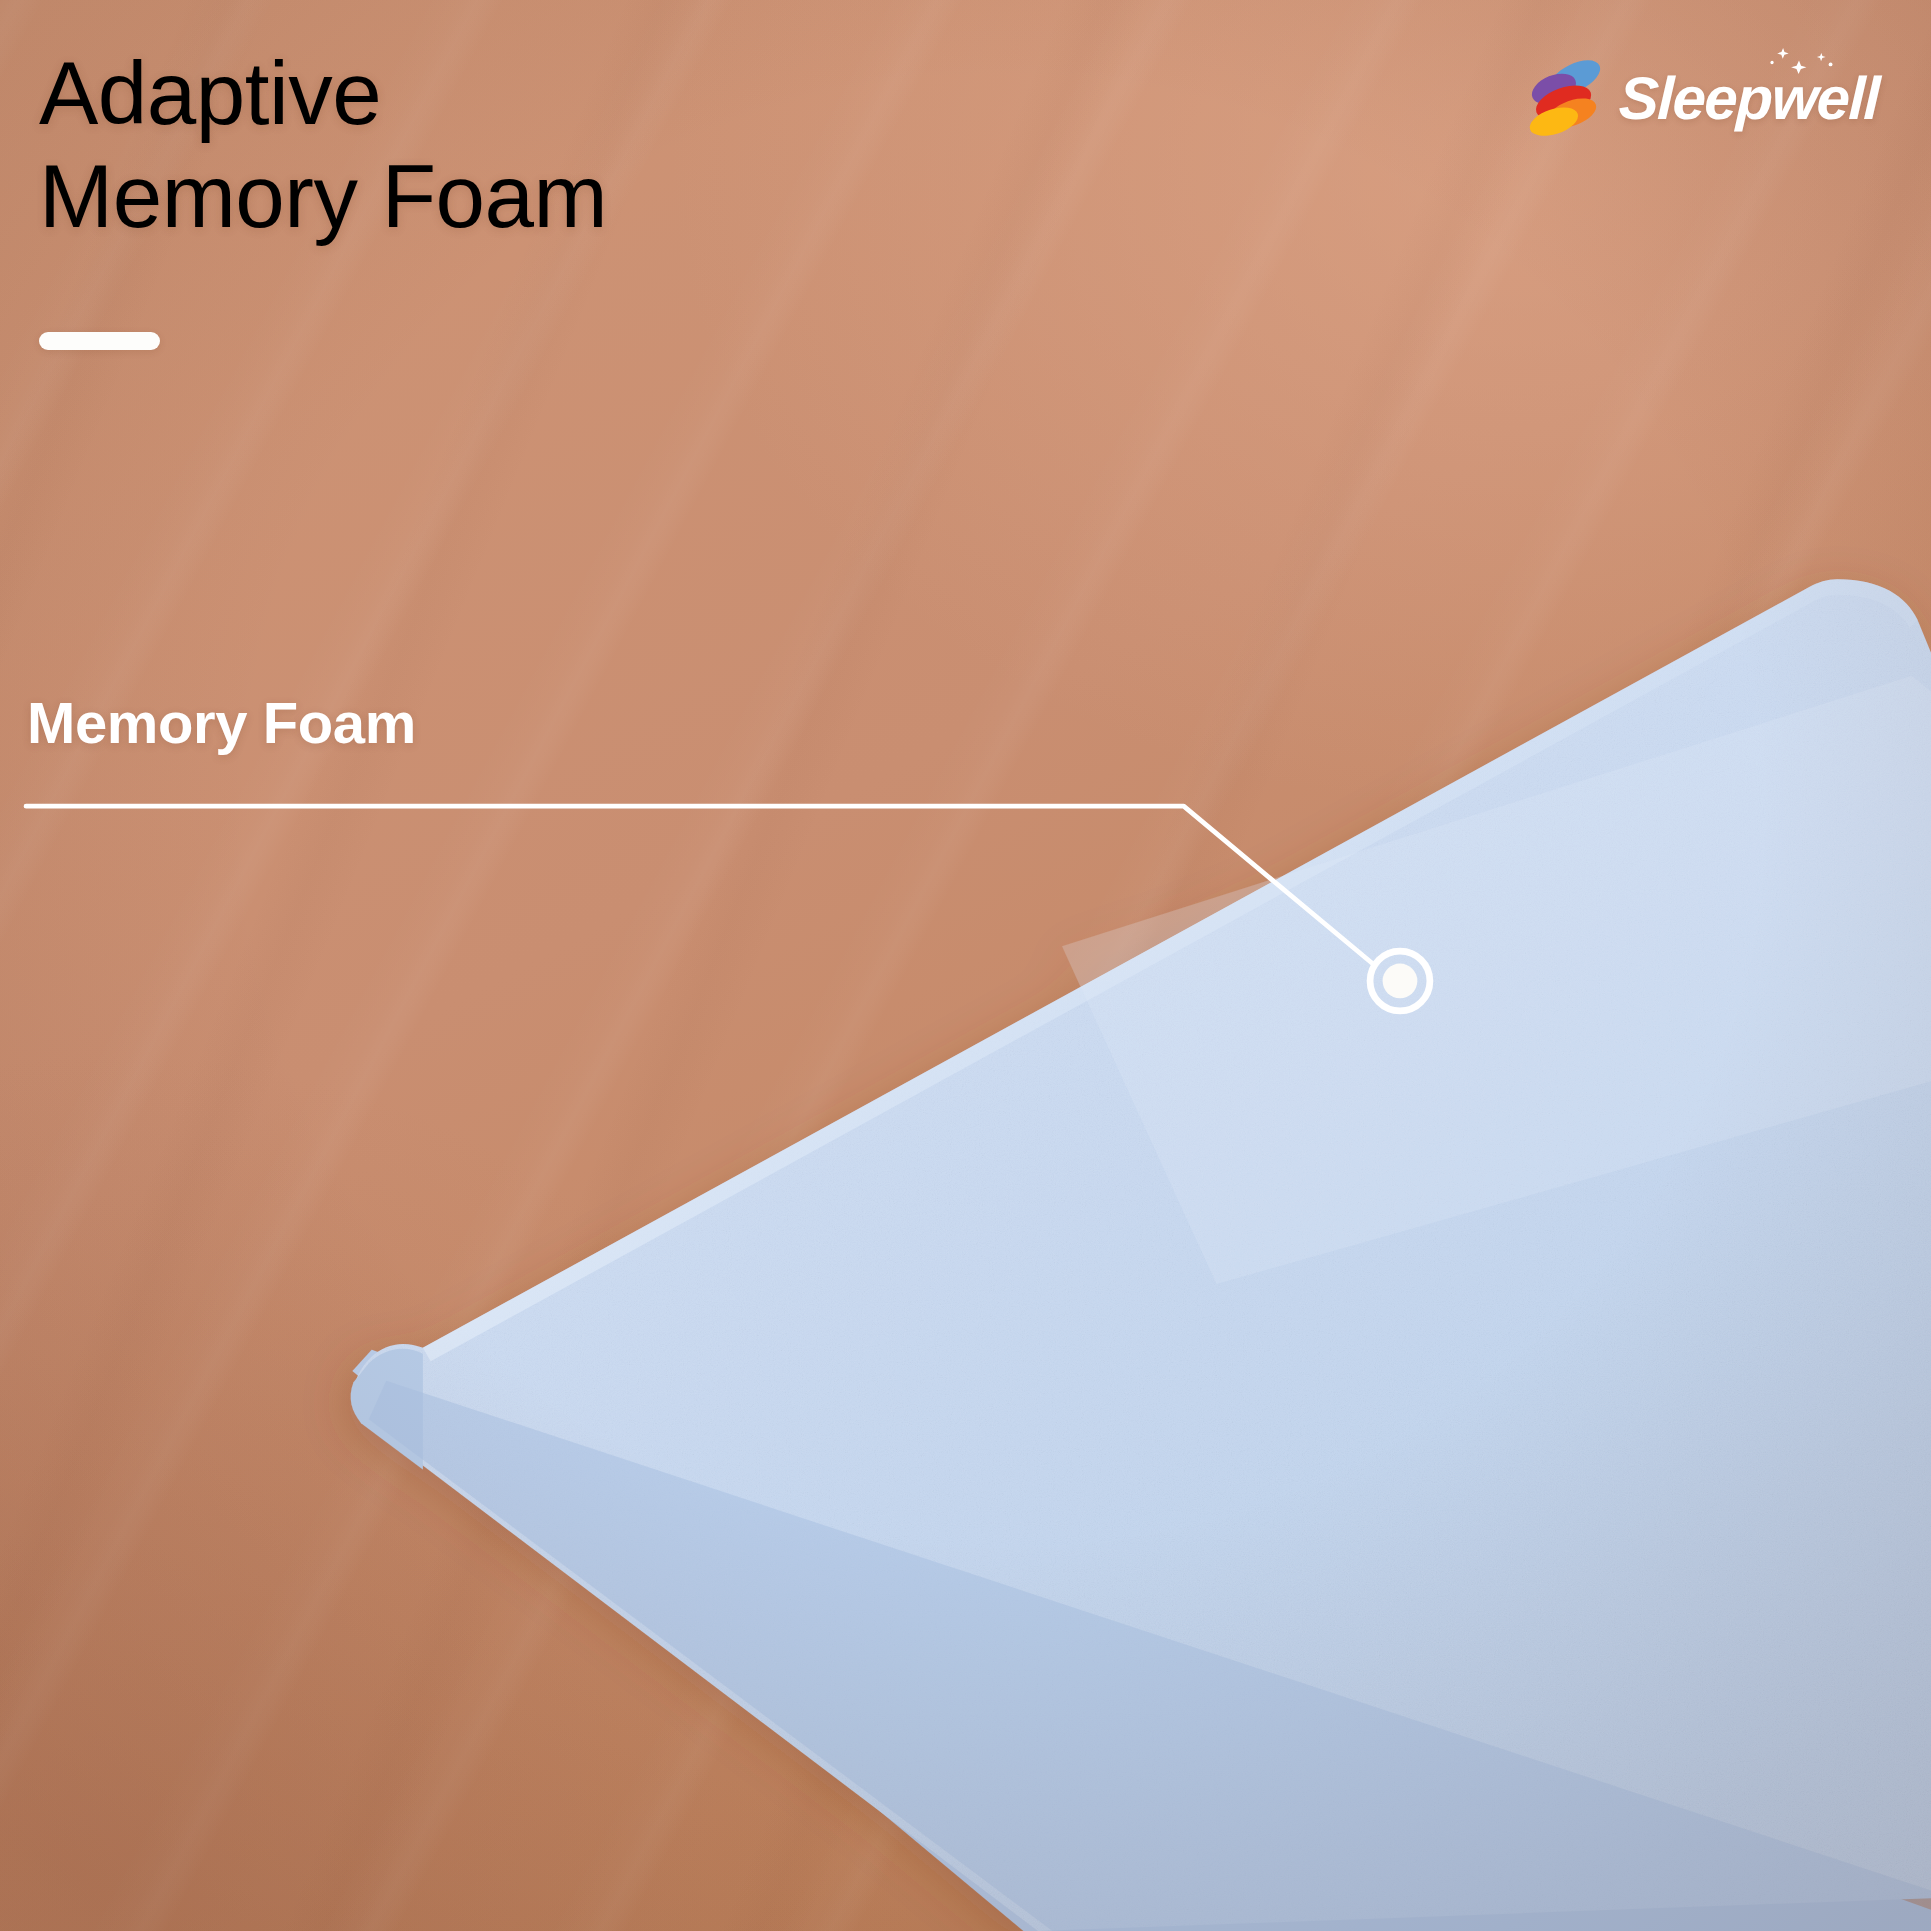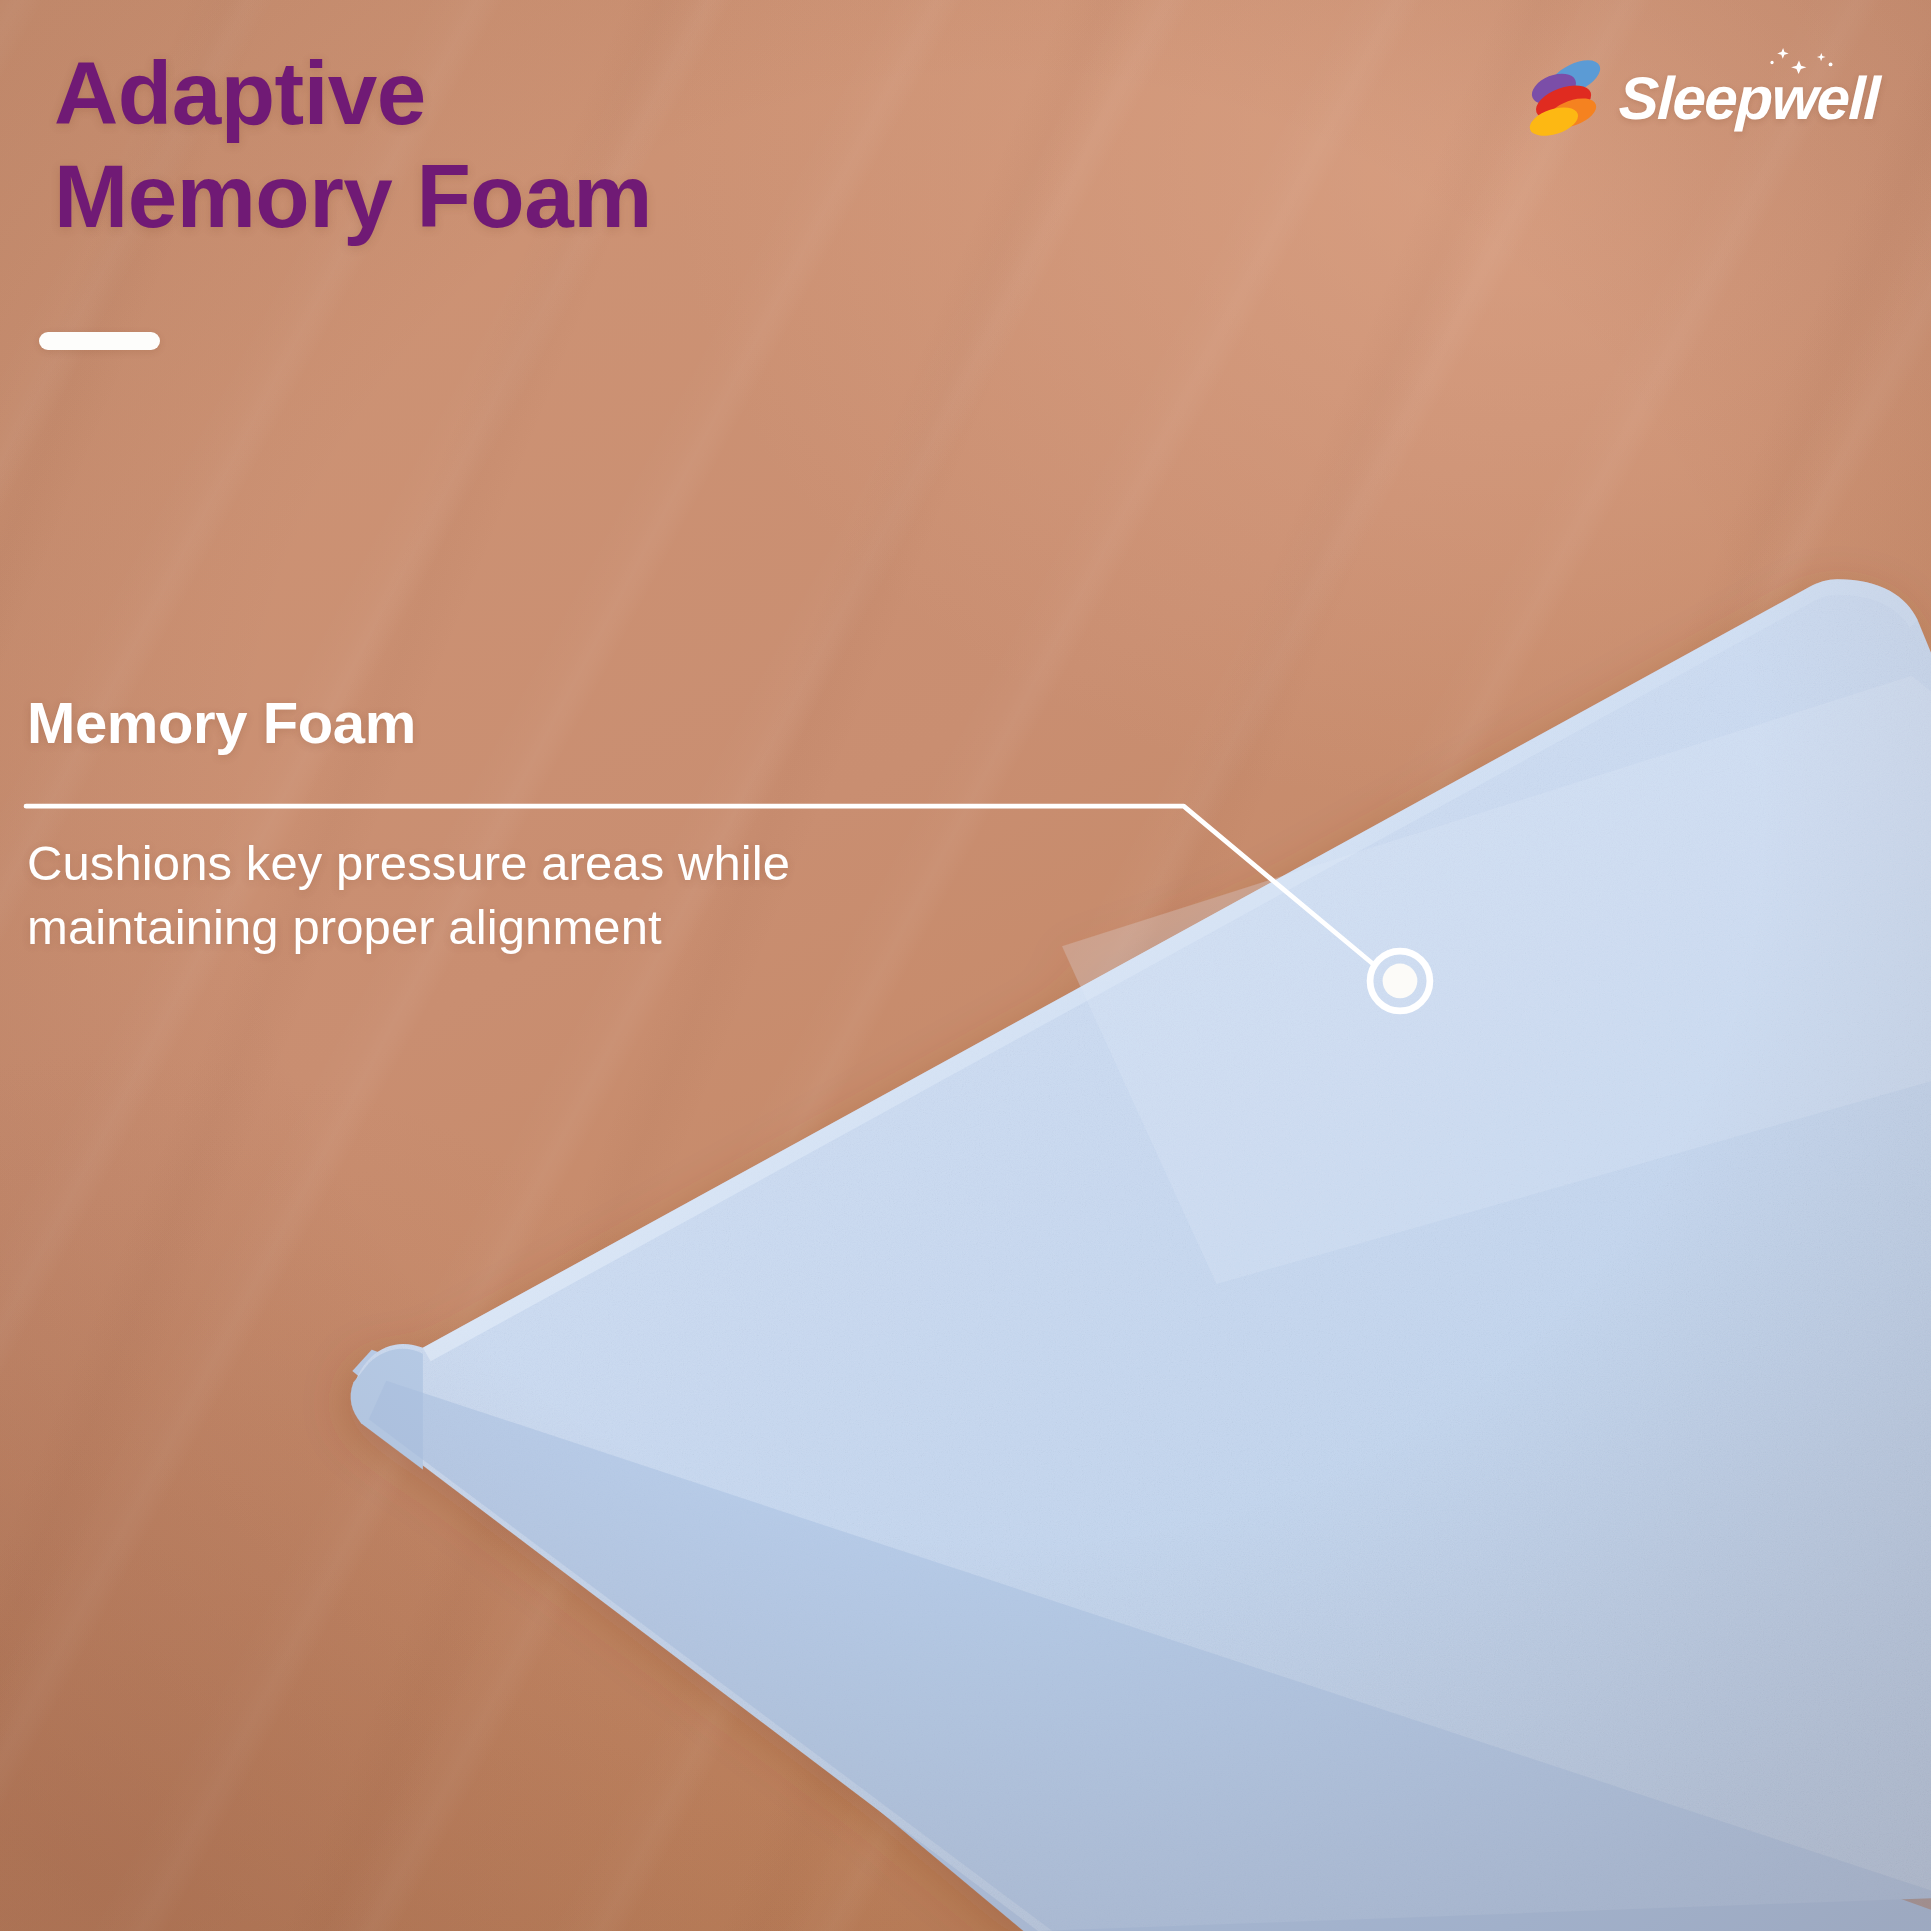--- a/index.html
+++ b/index.html
@@ -70,26 +70,26 @@
   .foam-wrap {
     position: absolute;
     inset: 0;
     pointer-events: none;
   }
   .foam-svg { position: absolute; left: 0; top: 0; }
 
   
   .title {
     position: absolute;
-    left: 54px;
+    left: 39px;
     top: 42px;
     width: 1062px;
-    color: #701a75;
+    color: #000000;
     font-size: 89px;
-    font-weight: 700;
+    font-weight: 400;
     line-height: 1.16;
     letter-spacing: -0.5px;
     text-shadow: 0 1.9px 9.7px rgba(110,55,28,0.18);
     white-space: pre-line;
   }
   .title-rule {
     position: absolute;
     left: 39px;
     top: 332px;
     width: 121px;
@@ -289,17 +289,15 @@
   </div>
 
   <div class="callout-head">Memory Foam</div>
 
   <svg class="leader" width="1931" height="1931" viewBox="0 0 2000 2000">
     <path d="M 27 835 L 1226 835 L 1424 1000" fill="none" stroke="#ffffff" stroke-width="5" stroke-linecap="round" stroke-linejoin="round"></path>
     <circle cx="1450" cy="1016" r="31" fill="none" stroke="#ffffff" stroke-width="7"></circle>
     <circle cx="1450" cy="1016" r="18" fill="#fcfbf8"></circle>
   </svg>
 
-  <div class="callout-body">Cushions key pressure areas while
-maintaining proper alignment</div>
 
 </div>
 
 
 </body></html>

